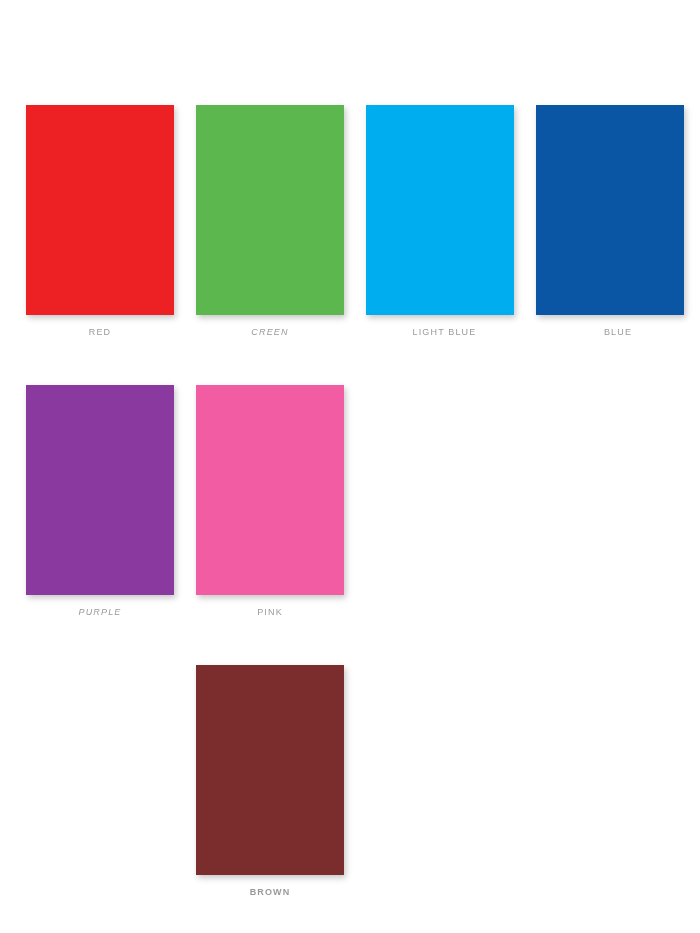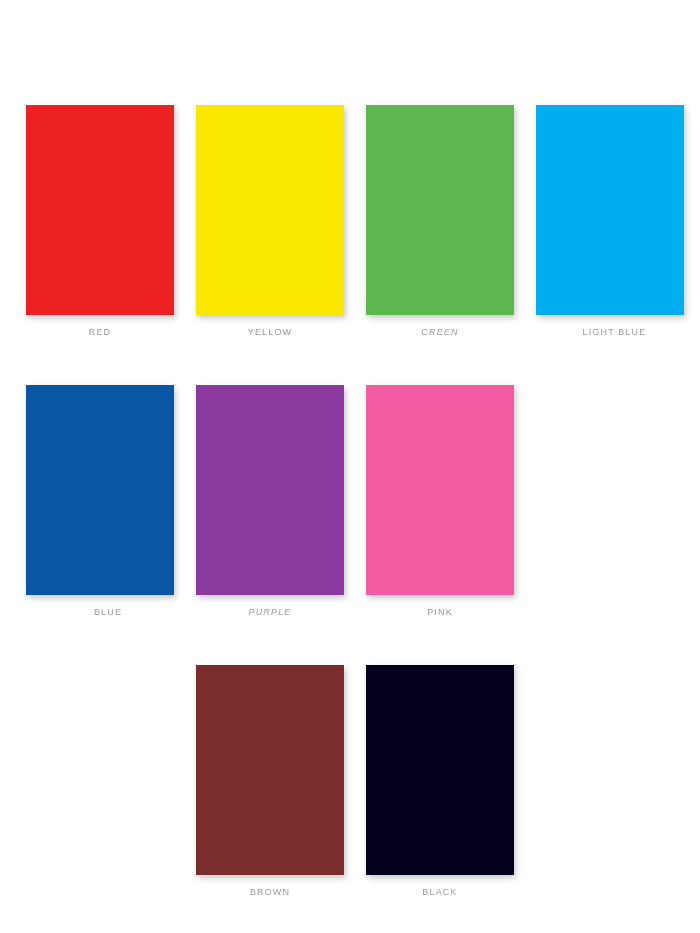--- a/index.html
+++ b/index.html
@@ -32,21 +32,21 @@
   }
 
   .swatch-cell {
     width: 148px;
     display: flex;
     flex-direction: column;
     align-items: center;
   }
 
   
-  .swatch-cell.col-2 { grid-column: 2; }
+  .swatch-cell.col-2 { grid-column: 2; font-weight: bold; }
   .swatch-cell.col-3 { grid-column: 3; }
 
   .swatch-chip {
     width: 148px;
     height: 210px;
     box-shadow: 2px 3px 6px rgba(0, 0, 0, 0.22);
   }
 
   .swatch-label {
     margin-top: 12px;
@@ -64,24 +64,20 @@
 
 <div class="sheet">
   <div class="swatch-grid">
 
     <div class="swatch-cell">
       <div class="swatch-chip" style="background:#ED2024"></div>
       <div class="swatch-label" style="color: rgb(154, 154, 154);">RED</div>
     </div>
 
 
-    <div class="swatch-cell">
-      <div class="swatch-chip" style="background:#FAE800"></div>
-      <div class="swatch-label" style="color: rgb(154, 154, 154);">YELLOW</div>
-    </div>
 
     <div class="swatch-cell">
       <div class="swatch-chip" style="background:#5CB74F"></div>
       <div class="swatch-label" style="color: rgb(154, 154, 154); font-style: italic;">CREEN</div>
     </div>
 
     <div class="swatch-cell">
       <div class="swatch-chip" style="background:#00AEEF"></div>
       <div class="swatch-label" style="color: rgb(154, 154, 154); margin-left: 9px;">LIGHT BLUE</div>
     </div>
@@ -99,19 +95,15 @@
     <div class="swatch-cell">
       <div class="swatch-chip" style="background:#F25CA2"></div>
       <div class="swatch-label" style="color: rgb(154, 154, 154);">PINK</div>
     </div>
 
     <div class="swatch-cell col-2">
       <div class="swatch-chip" style="background:#7B2D2D"></div>
       <div class="swatch-label" style="color: rgb(154, 154, 154);">BROWN</div>
     </div>
 
-    <div class="swatch-cell col-3">
-      <div class="swatch-chip" style="background:#03001E"></div>
-      <div class="swatch-label" style="color: rgb(154, 154, 154);">BLACK</div>
-    </div>
 
   </div>
 </div>
 
 </body></html>

